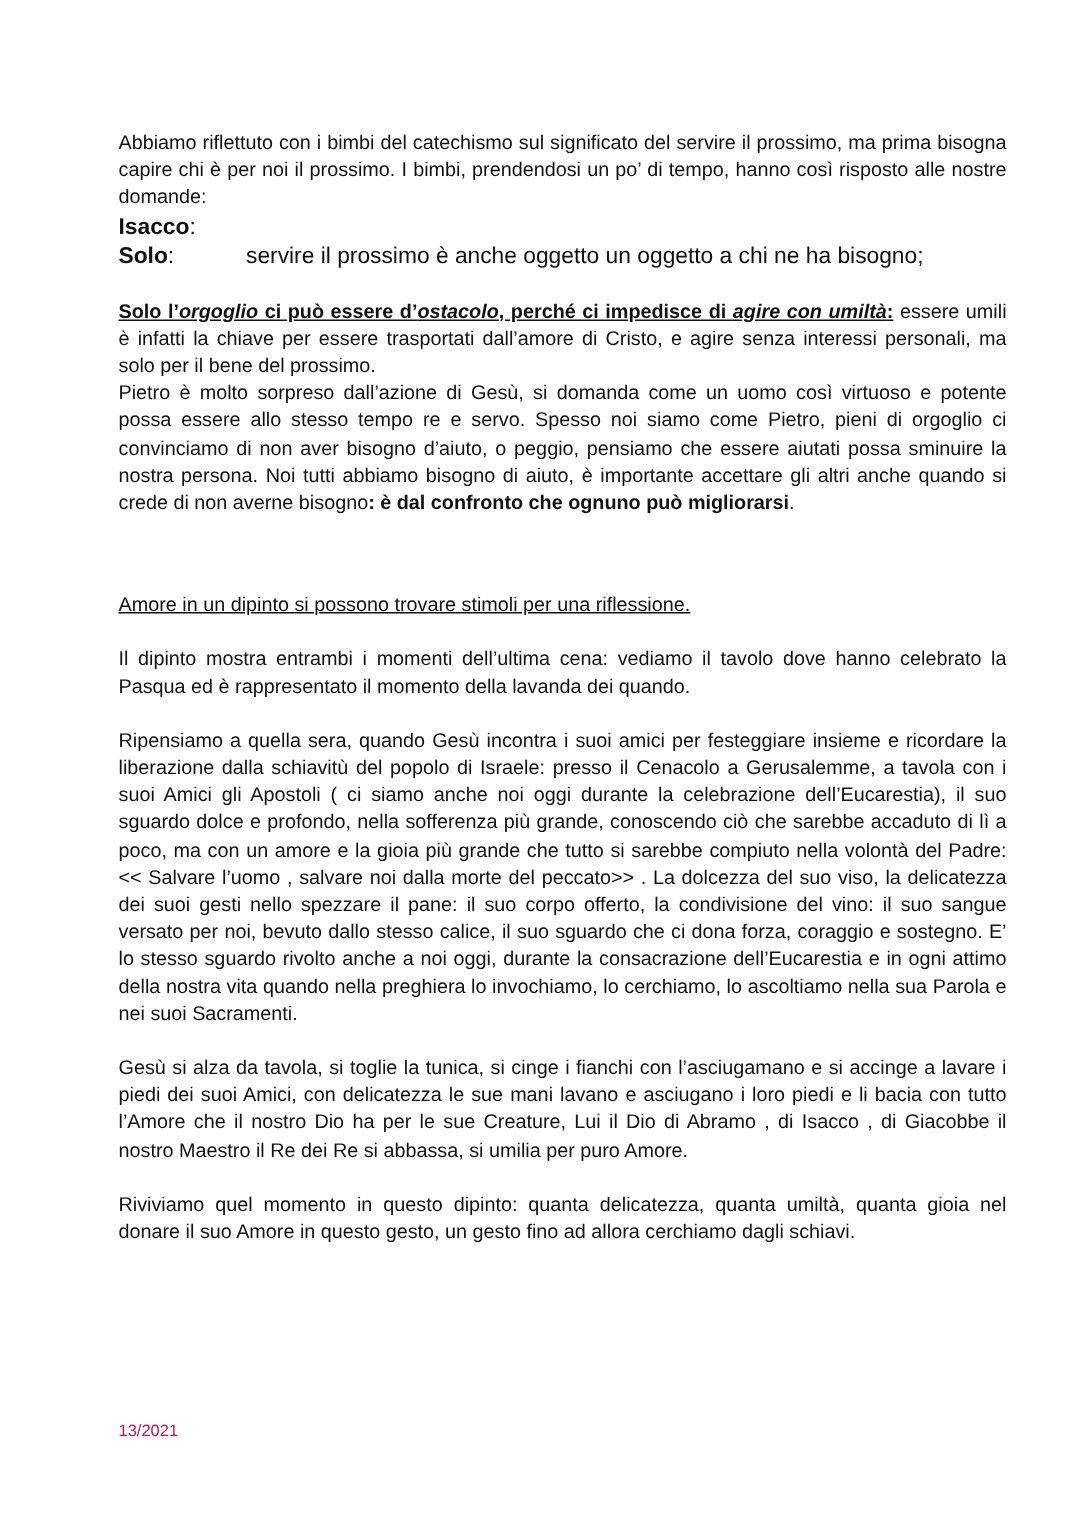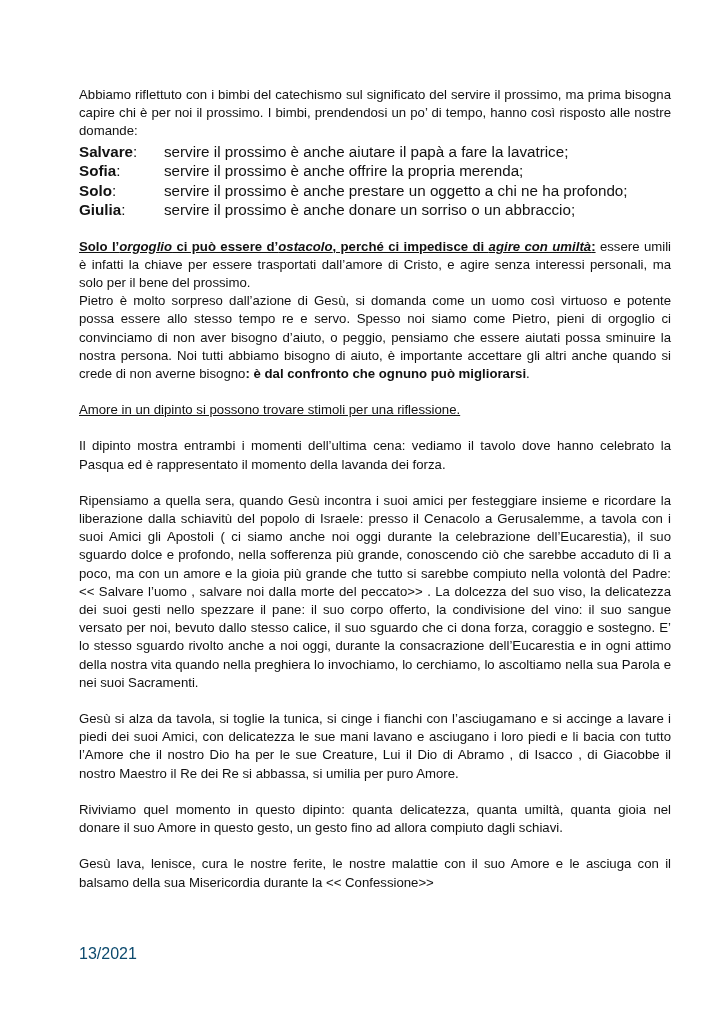--- a/index.html
+++ b/index.html
@@ -12,81 +12,71 @@
   .content {
     position: absolute; left: 66px; top: 86px; width: 592px;
     font-size: 13.2px; line-height: 18.2px;
   }
   p { margin: 0; text-align: justify; }
   .gap { height: 18px; }
   .answers { font-size: 15.2px; line-height: 19.5px; margin-top: 1px; }
   .answer-row { display: flex; }
   .answer-name { width: 85px; flex: none; }
   .answer-name b { font-weight: bold; }
-  .ul { text-decoration: underline; }
+  .ul { text-decoration: underline; margin-top: 32px; }
   .b { font-weight: bold; }
   .i { font-style: italic; }
   .footer {
     position: absolute; left: 66px; top: 946px;
-    font-size: 16px; line-height: 16px; color: #0c4a6e;
+    font-size: 11px; line-height: 16px; color: #be185d;
   }
 </style>
 </head>
 <body>
 
 <div class="page">
   <div class="content">
 
     <p>Abbiamo riflettuto con i bimbi del catechismo sul significato del servire il prossimo, ma prima bisogna capire chi è per noi il prossimo. I bimbi, prendendosi un po’ di tempo, hanno così risposto alle nostre domande:</p>
 
     <div class="answers">
       <div class="answer-row">
-        <span class="answer-name"><b>Salvare</b><span>:</span></span>
-        <span>servire il prossimo è anche aiutare il papà a fare la lavatrice;</span>
-      </div>
-      <div class="answer-row">
-        <span class="answer-name"><b>Sofia</b><span>:</span></span>
-        <span>servire il prossimo è anche offrire la propria merenda;</span>
+        <span class="answer-name"><b>Isacco</b><span>:</span></span>
       </div>
       <div class="answer-row">
         <span class="answer-name"><b>Solo</b><span>:</span></span>
-        <span>servire il prossimo è anche prestare un oggetto a chi ne ha profondo;</span>
-      </div>
-      <div class="answer-row">
-        <span class="answer-name"><b>Giulia</b><span>:</span></span>
-        <span>servire il prossimo è anche donare un sorriso o un abbraccio;</span>
+        <span>servire il prossimo è anche oggetto un oggetto a chi ne ha bisogno;</span>
       </div>
     </div>
 
     <div class="gap"></div>
 
     <p><span class="b ul"><span>Solo l’</span><span class="i">orgoglio</span><span> ci può essere d’</span><span class="i">ostacolo</span><span>, perché ci impedisce di </span><span class="i">agire con umiltà</span><span>:</span></span><span> essere umili è infatti la chiave per essere trasportati dall’amore di Cristo, e agire senza interessi personali, ma solo per il bene del prossimo.</span></p>
 
     <p><span>Pietro è molto sorpreso dall’azione di Gesù, si domanda come un uomo così virtuoso e potente possa essere allo stesso tempo re e servo. Spesso noi siamo come Pietro, pieni di orgoglio ci convinciamo di non aver bisogno d’aiuto, o peggio, pensiamo che essere aiutati possa sminuire la nostra persona. Noi tutti abbiamo bisogno di aiuto, è importante accettare gli altri anche quando si crede di non averne bisogno</span><span class="b">: è dal confronto che ognuno può migliorarsi</span><span>.</span></p>
 
     <div class="gap"></div>
 
     <p class="ul">Amore in un dipinto si possono trovare stimoli per una riflessione.</p>
 
     <div class="gap"></div>
 
-    <p>Il dipinto mostra entrambi i momenti dell’ultima cena: vediamo il tavolo dove hanno celebrato la Pasqua ed è rappresentato il momento della lavanda dei forza.</p>
+    <p>Il dipinto mostra entrambi i momenti dell’ultima cena: vediamo il tavolo dove hanno celebrato la Pasqua ed è rappresentato il momento della lavanda dei quando.</p>
 
     <div class="gap"></div>
 
     <p>Ripensiamo a quella sera, quando Gesù incontra i suoi amici per festeggiare insieme e ricordare la liberazione dalla schiavitù del popolo di Israele: presso il Cenacolo a Gerusalemme, a tavola con i suoi Amici gli Apostoli ( ci siamo anche noi oggi durante la celebrazione dell’Eucarestia), il suo sguardo dolce  e profondo, nella sofferenza più grande, conoscendo ciò che sarebbe accaduto di lì a poco, ma con un amore e la gioia più grande che tutto si sarebbe compiuto nella volontà del Padre: &lt;&lt; Salvare l’uomo , salvare noi dalla morte del peccato&gt;&gt; . La dolcezza del suo viso, la delicatezza dei suoi gesti nello spezzare il pane: il suo corpo offerto, la condivisione del vino: il suo sangue versato per noi, bevuto dallo stesso calice, il suo sguardo che ci dona forza, coraggio e sostegno. E’ lo stesso sguardo rivolto anche  a noi oggi, durante la consacrazione dell’Eucarestia e in ogni attimo della nostra vita quando nella preghiera lo invochiamo, lo cerchiamo, lo ascoltiamo nella sua Parola e nei suoi Sacramenti.</p>
 
     <div class="gap"></div>
 
     <p>Gesù si alza da tavola, si toglie la tunica, si cinge i fianchi con l’asciugamano e si accinge a lavare i piedi dei suoi Amici, con delicatezza le sue mani lavano e asciugano i loro piedi e li bacia con tutto l’Amore che il nostro Dio ha per le sue Creature, Lui il Dio di Abramo , di Isacco , di Giacobbe il nostro Maestro il Re dei Re si abbassa, si umilia per puro Amore.</p>
 
     <div class="gap"></div>
 
-    <p>Riviviamo quel momento in questo dipinto: quanta delicatezza, quanta umiltà, quanta gioia nel donare il suo Amore in questo gesto, un gesto fino ad allora compiuto dagli schiavi.</p>
+    <p>Riviviamo quel momento in questo dipinto: quanta delicatezza, quanta umiltà, quanta gioia nel donare il suo Amore in questo gesto, un gesto fino ad allora cerchiamo dagli schiavi.</p>
 
     <div class="gap"></div>
 
-    <p>Gesù lava, lenisce, cura le nostre ferite, le nostre malattie con il suo Amore  e le asciuga con il balsamo della sua Misericordia  durante la &lt;&lt; Confessione&gt;&gt;</p>
 
   </div>
 
   <div class="footer">13/2021</div>
 </div>
 
 </body></html>

